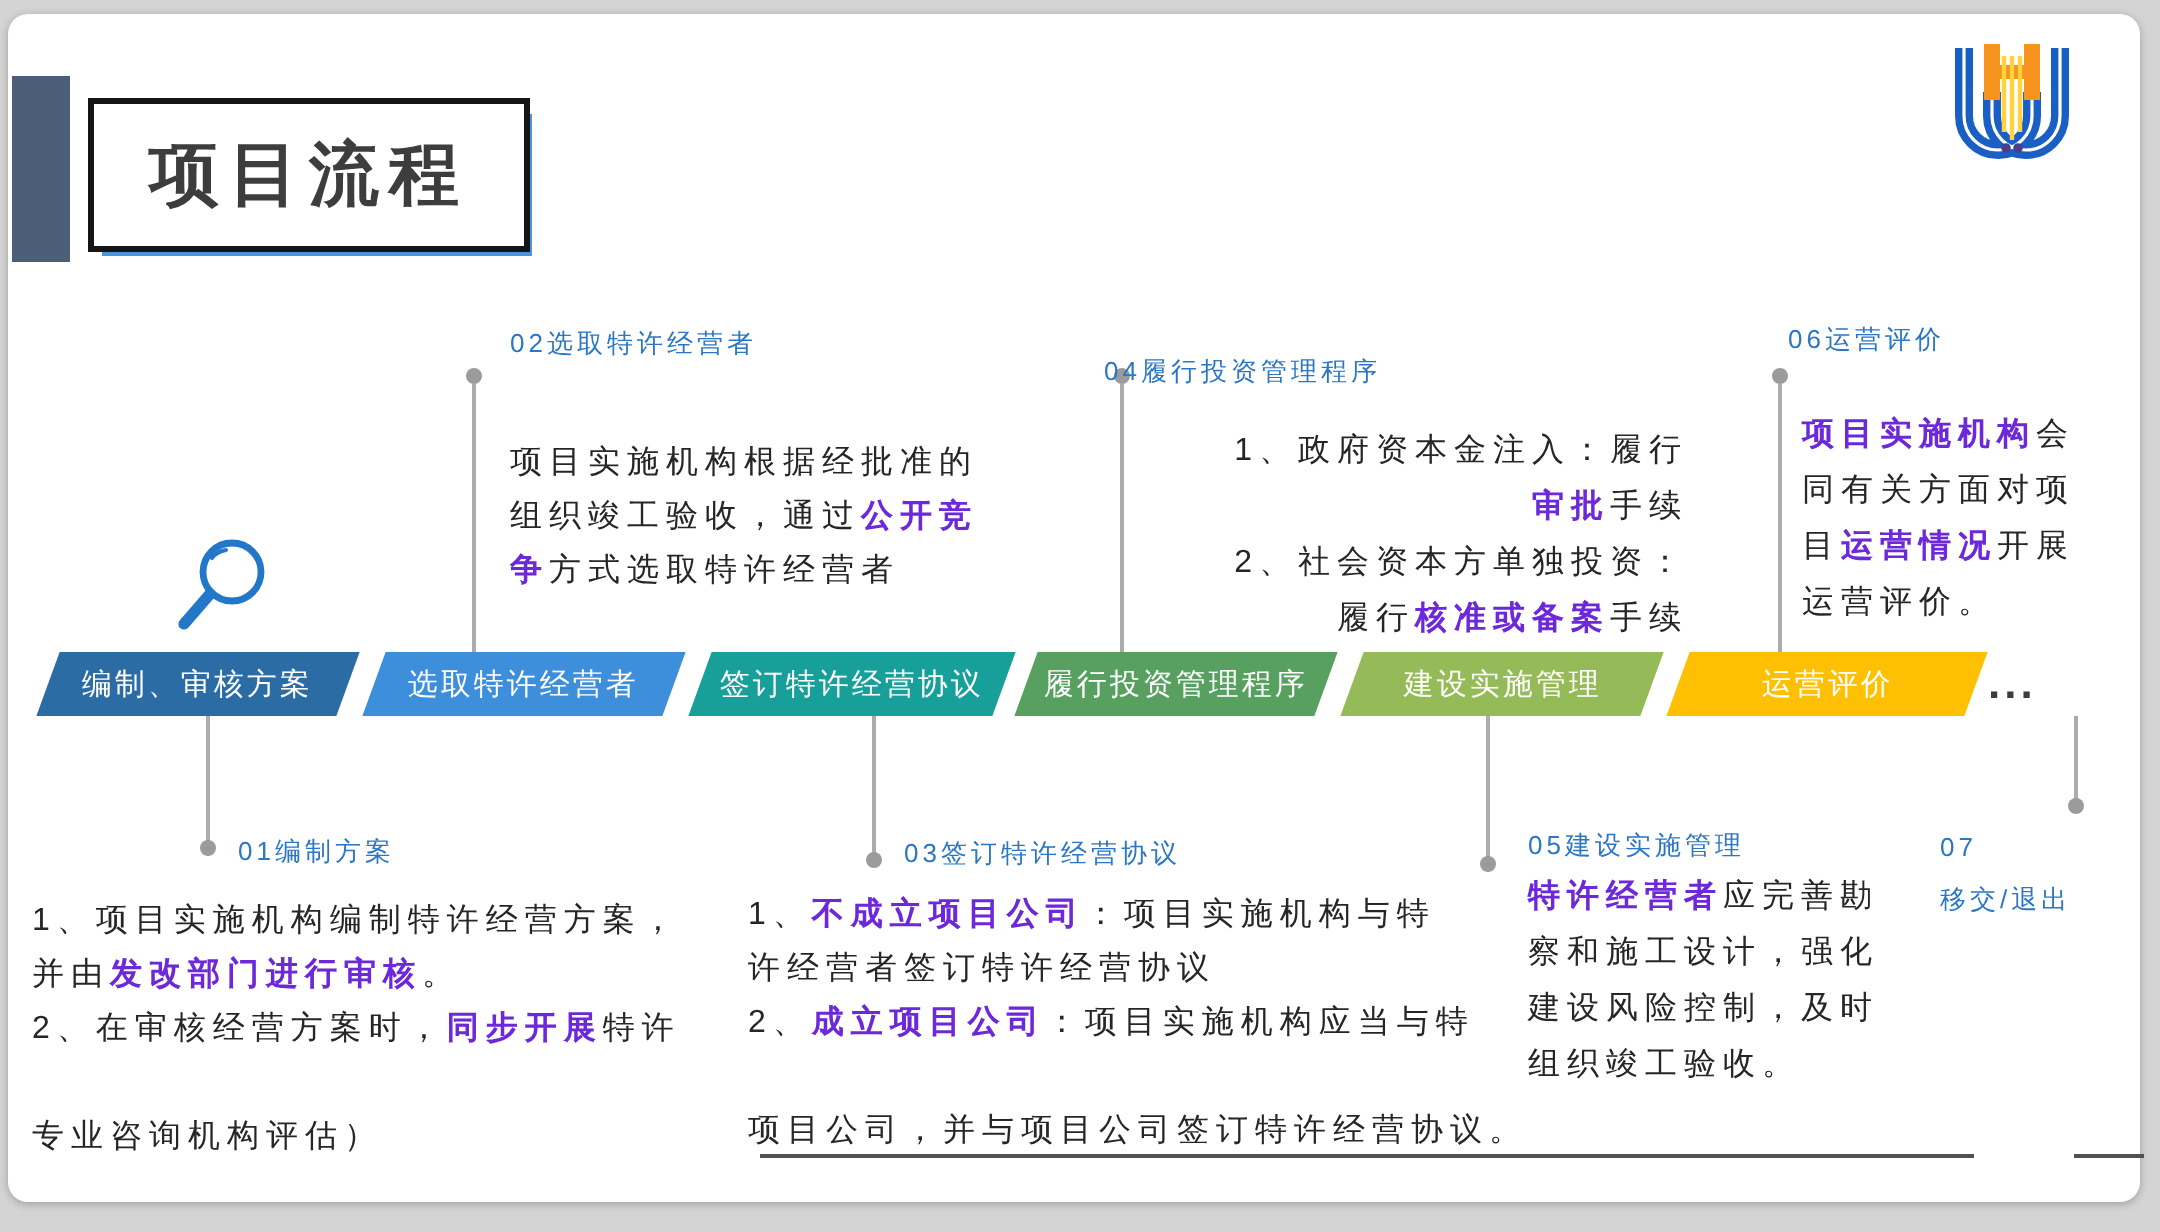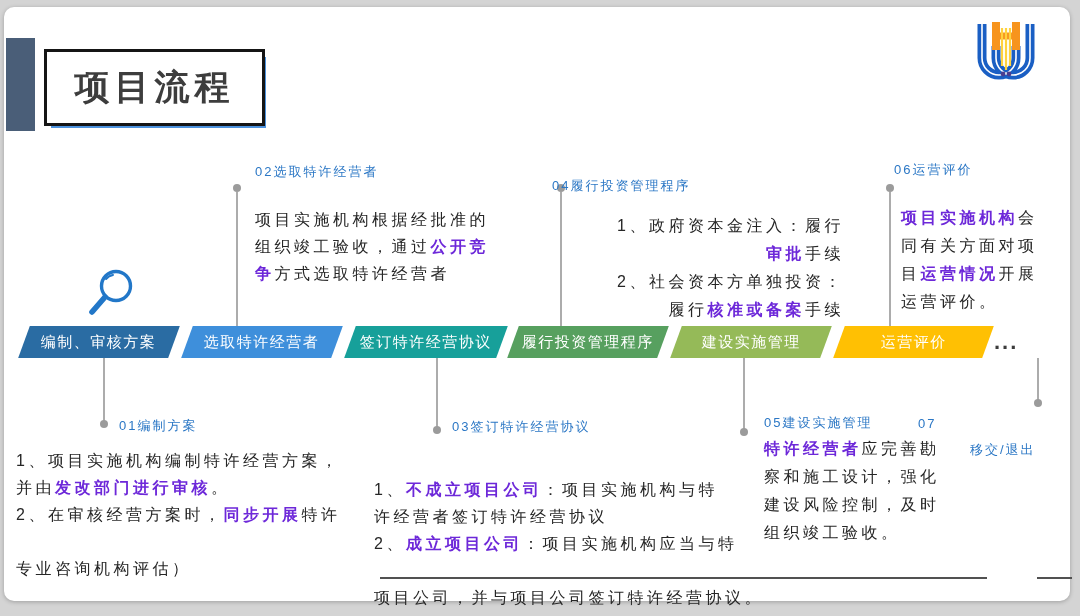--- a/index.html
+++ b/index.html
@@ -52,27 +52,27 @@
   .l07{left:1037px;top:358px;height:43px;} .d07{left:1034px;top:399px;}
   
   .sec-title{
     font-size:13px;font-weight:normal;color:#2B77C5;
     letter-spacing:2px;white-space:nowrap;
   }
   .sec-body{
     font-size:16px;color:#262626;letter-spacing:3.5px;line-height:27px;
   }
   .sec-body b{color:#6d28d9;}
-  .t02{left:255px;top:163px;} .b02{left:255px;top:206px;width:280px;}
+  .t02{left:255px;top:163px;} .b02{left:255px;top:218px;width:280px;}
   .t04{left:552px;top:161px;margin-top:16px;} .b04{left:574px;top:212px;width:270px;line-height:28px;text-align:right;}
   .t06{left:894px;top:161px;} .b06{left:901px;top:204px;width:170px;line-height:28px;}
   .t01{left:119px;top:417px;} .b01{left:16px;top:447px;width:360px;}
-  .t03{left:452px;top:418px;} .b03{left:374px;top:444px;width:400px;margin-top:32px;}
+  .t03{left:452px;top:418px;} .b03{left:374px;top:444px;width:400px;}
   .t05{left:764px;top:414px;} .b05{left:764px;top:435px;width:190px;line-height:28px;}
-  .t07a{left:918px;top:416px;text-align:right;} .t07b{left:970px;top:441px;}
+  .t07a{left:970px;top:416px;text-align:right;} .t07b{left:970px;top:441px;}
   
   .rule{height:2px;background:#515151;top:577px;}
   .ruleA{left:380px;width:607px;}
   .ruleB{left:1037px;width:35px;}
 </style>
 </head>
 <body>
 
 <div class="abs card"></div>
 

